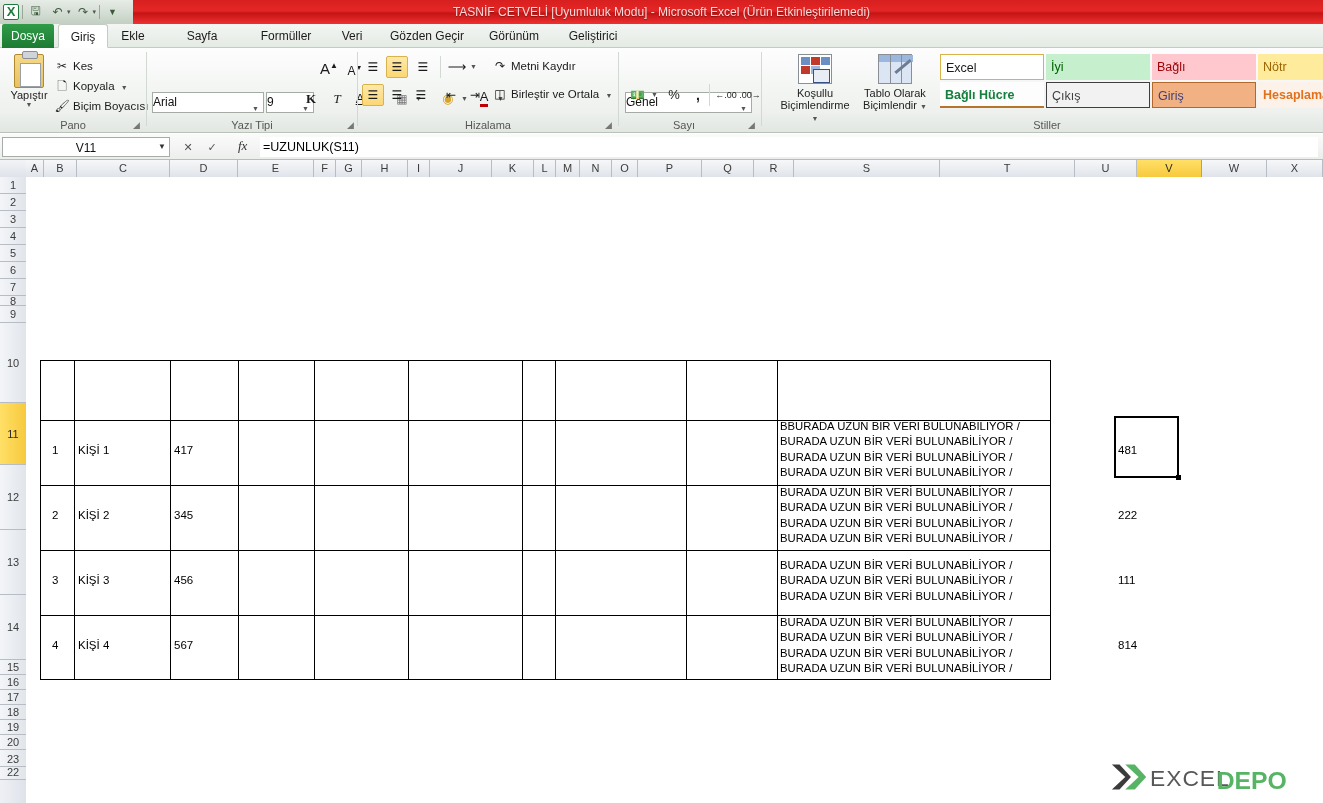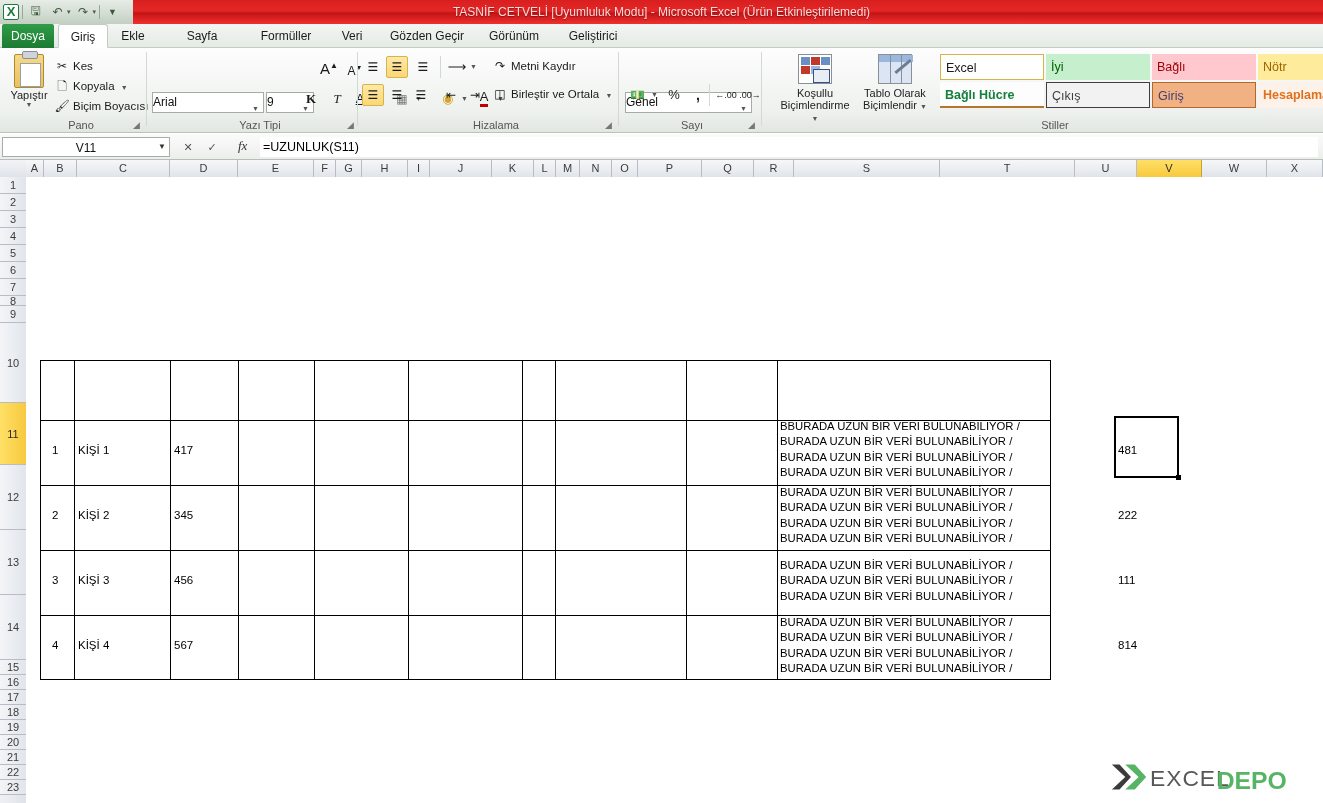--- a/index.html
+++ b/index.html
@@ -58,21 +58,21 @@
 
   
   #ribbon {
     position: absolute; top: 48px; left: 0; width: 1323px; height: 85px;
     background: linear-gradient(to bottom,#fdfdfd,#eef1ee 75%,#e2e7e2);
     border-bottom: 1px solid #b9c3b9;
   }
   .grp { position: absolute; top: 0; height: 85px; }
   .grp-label {
     position: absolute; bottom: 2px; width: 100%; text-align: center;
-    font-size: 11px; color: #555; margin-left: 8px;
+    font-size: 11px; color: #555;
   }
   .grp-div { position: absolute; top: 4px; width: 1px; height: 74px; background: #d2d8d2; }
   .dlg {
     position: absolute; bottom: 3px; right: 3px; width: 10px; height: 10px;
     font-size: 9px; color: #777; line-height: 10px;
   }
 
   
   #paste-btn {
     position: absolute; left: 6px; top: 4px; width: 46px; height: 66px;
@@ -425,21 +425,21 @@
       <div class="rh" style="top: 353px; height: 65px; line-height: 65px;">13</div>
       <div class="rh" style="top: 418px; height: 65px; line-height: 65px;">14</div>
       <div class="rh" style="top: 483px; height: 15px; line-height: 15px;">15</div>
       <div class="rh" style="top: 498px; height: 15px; line-height: 15px;">16</div>
       <div class="rh" style="top: 513px; height: 15px; line-height: 15px;">17</div>
       <div class="rh" style="top: 528px; height: 15px; line-height: 15px;">18</div>
       <div class="rh" style="top: 543px; height: 15px; line-height: 15px;">19</div>
       <div class="rh" style="top: 558px; height: 15px; line-height: 15px;">20</div>
       <div class="rh" style="top: 573px; height: 15px; line-height: 15px;">21</div>
       <div class="rh" style="top: 588px; height: 15px; line-height: 15px;">22</div>
-      <div class="rh" style="top: 603px; height: 15px; line-height: 15px;">23</div>
+      <div class="rh" style="top: 575px; height: 15px; line-height: 15px;">23</div>
     </div>
 
   <div id="sheet">
 
     <div class="gcell-border" style="left:14px; top:183px; width:1011px; height:320px;"></div>
 
     <div class="tbl-v" style="left:48px;  top:183px; height:320px;"></div>
     <div class="tbl-v" style="left:144px; top:183px; height:320px;"></div>
     <div class="tbl-v" style="left:212px; top:183px; height:320px;"></div>
     <div class="tbl-v" style="left:288px; top:183px; height:320px;"></div>

